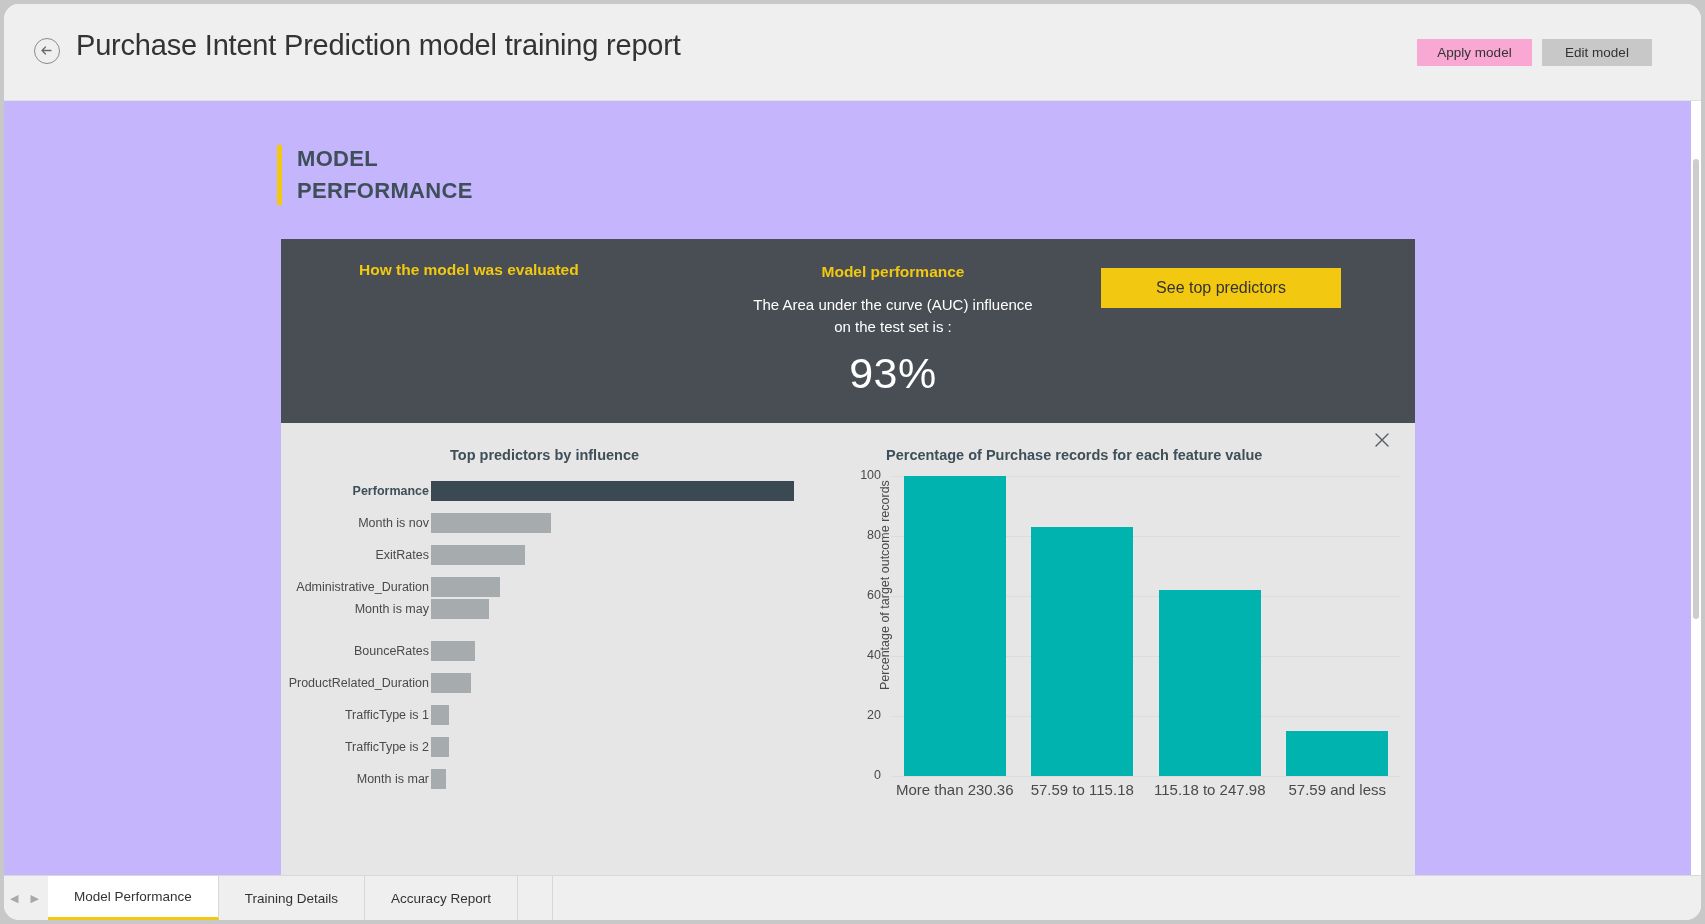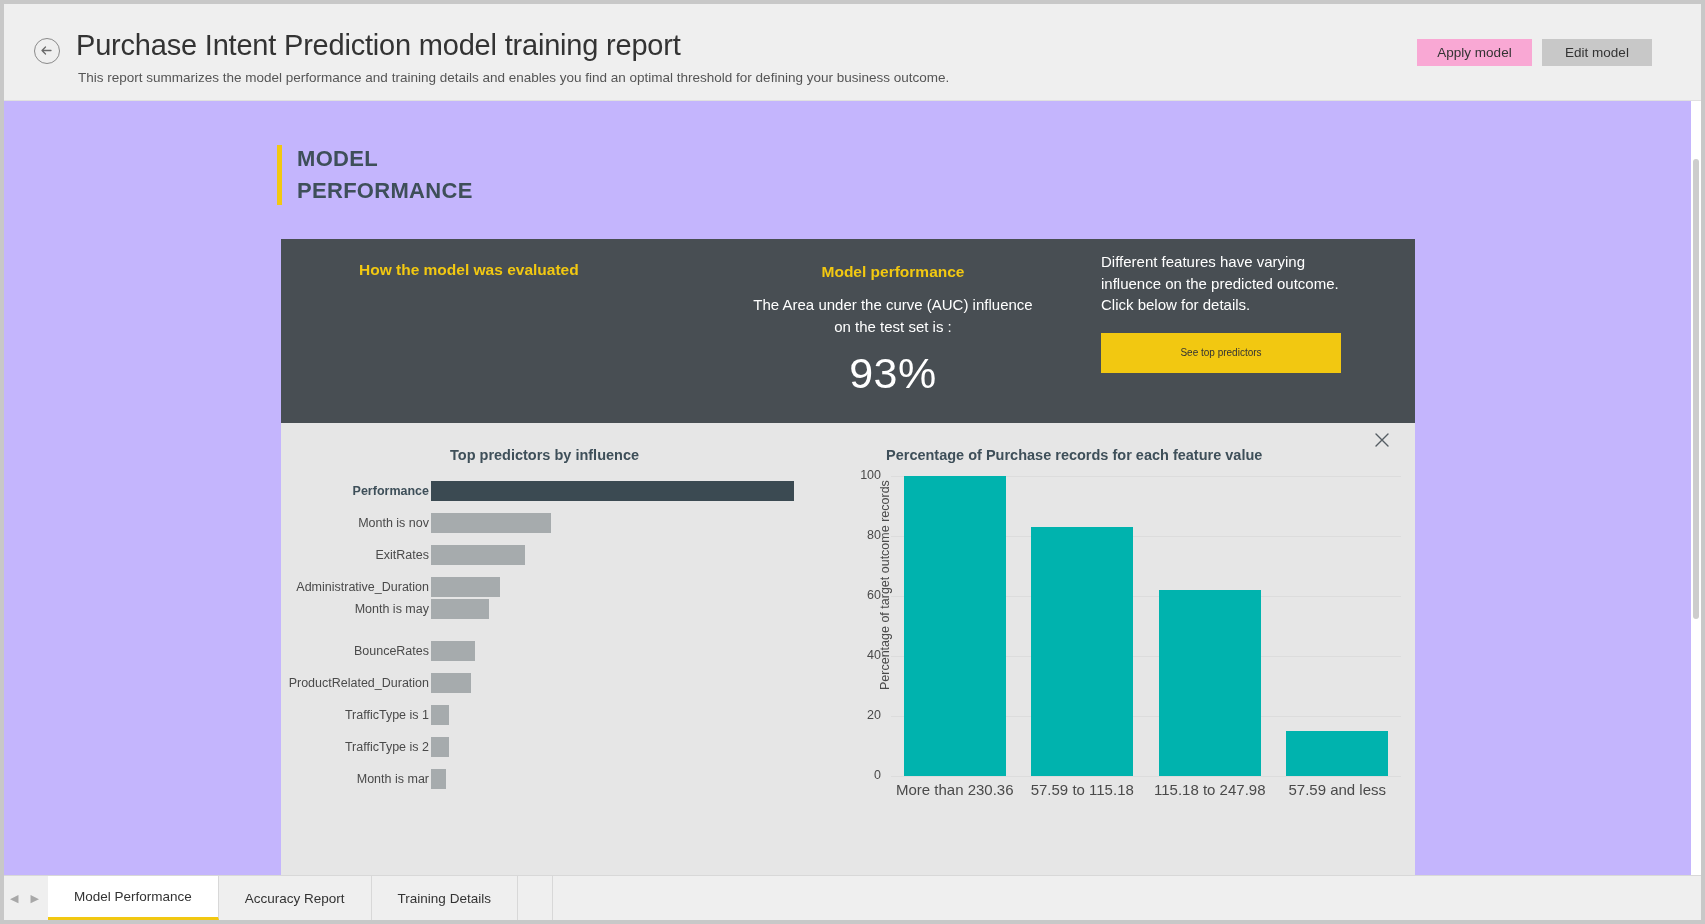--- a/index.html
+++ b/index.html
@@ -7,20 +7,21 @@
     width:1705px;height:924px;
     background:#c8c8c8;
     font-family:"Liberation Sans", sans-serif;
     overflow:hidden;
     -webkit-font-smoothing:antialiased;
   }
   #app{
     position:absolute;left:4px;top:4px;width:1697px;height:916px;
     background:#ffffff;overflow:hidden;
     box-sizing:border-box;
+    border-radius:15px;
   }
 
   
   .header{
     position:absolute;left:0;top:0;width:1697px;height:96px;
     background:#efefef;
     border-bottom:1px solid #e0e0e0;
   }
   .back-btn{
     position:absolute;left:30px;top:34px;width:26px;height:26px;
@@ -80,21 +81,21 @@
   .dp-body{
     font-size:15px;color:#ffffff;line-height:21.5px;
   }
   .dp-auc{
     font-size:43px;color:#ffffff;font-weight:300;margin-top:12px;text-align:center;
     letter-spacing:0.5px;
   }
   .dp-btn{
     margin-top:17px;width:240px;height:40px;background:#f2c811;
     display:flex;align-items:center;justify-content:center;
-    font-size:10px;color:#333333;cursor:pointer;user-select:none;
+    font-size:16px;color:#333333;cursor:pointer;user-select:none;
   }
 
   
   .light-panel{
     position:absolute;left:277px;top:322px;width:1134px;height:455px;
     background:#e6e6e6;
   }
   .close-x{
     position:absolute;right:22px;top:6px;width:22px;height:22px;
     cursor:pointer;
@@ -183,21 +184,20 @@
 
 <div id="app">
 
   <div class="header">
     <div class="back-btn">
       <svg width="15" height="15" viewBox="0 0 15 15">
         <path d="M12 7.5 H3 M6.5 4 L3 7.5 L6.5 11" fill="none" stroke="#6a6a6a" stroke-width="1.3" stroke-linecap="round" stroke-linejoin="round"></path>
       </svg>
     </div>
     <div class="hdr-title">Purchase Intent Prediction model training report</div>
-    <div class="hdr-sub">This report summarizes the model performance and training details and enables you find an optimal threshold for defining your business outcome.</div>
     <div class="btn btn-apply">Apply model</div>
     <div class="btn btn-edit">Edit model</div>
   </div>
 
   <div class="content">
 
     <div class="sec-title">
       <div class="sec-bar"></div>
       <div class="sec-text">
         <div>MODEL</div>
@@ -208,21 +208,20 @@
     <div class="dark-panel">
       <div class="dp-col1">
         <div class="dp-head">How the model was evaluated</div>
       </div>
       <div class="dp-col2">
         <div class="dp-head c2">Model performance</div>
         <div class="dp-body">The Area under the curve (AUC) influence on the test set is :</div>
         <div class="dp-auc">93%</div>
       </div>
       <div class="dp-col3">
-        <div class="dp-body">Different features have varying influence on the predicted outcome.  Click below for details.</div>
         <div class="dp-btn">See top predictors</div>
       </div>
     </div>
 
     <div class="light-panel">
       <div class="close-x">
         <svg width="22" height="22" viewBox="0 0 22 22">
           <path d="M5 5 L17 17 M17 5 L5 17" fill="none" stroke="#555d63" stroke-width="1.4" stroke-linecap="round"></path>
         </svg>
       </div>
@@ -312,18 +311,18 @@
     <div class="thumb"></div>
   </div>
 
   <div class="tabbar">
     <div class="navarrows">
       <div class="arrow">◀</div>
       <div class="arrow">▶</div>
     </div>
     <div class="tabs" id="tabs">
         <div class="tab active">Model Performance</div>
+        <div class="tab">Training Details</div>
         <div class="tab">Accuracy Report</div>
-        <div class="tab">Training Details</div>
         <div class="tab-spacer"></div>
       </div>
   </div>
 </div>
 
 </body></html>

